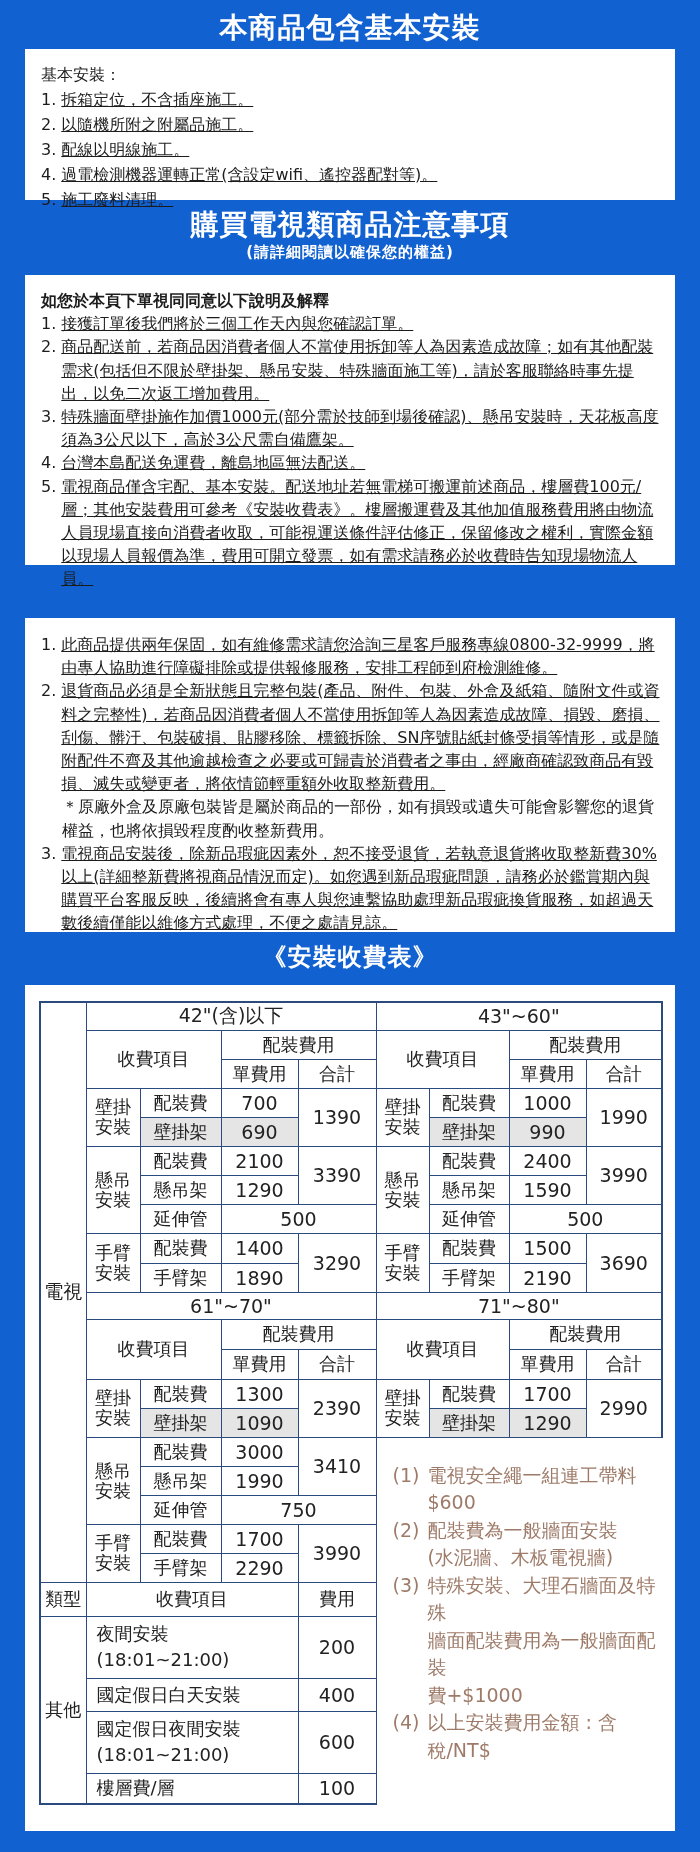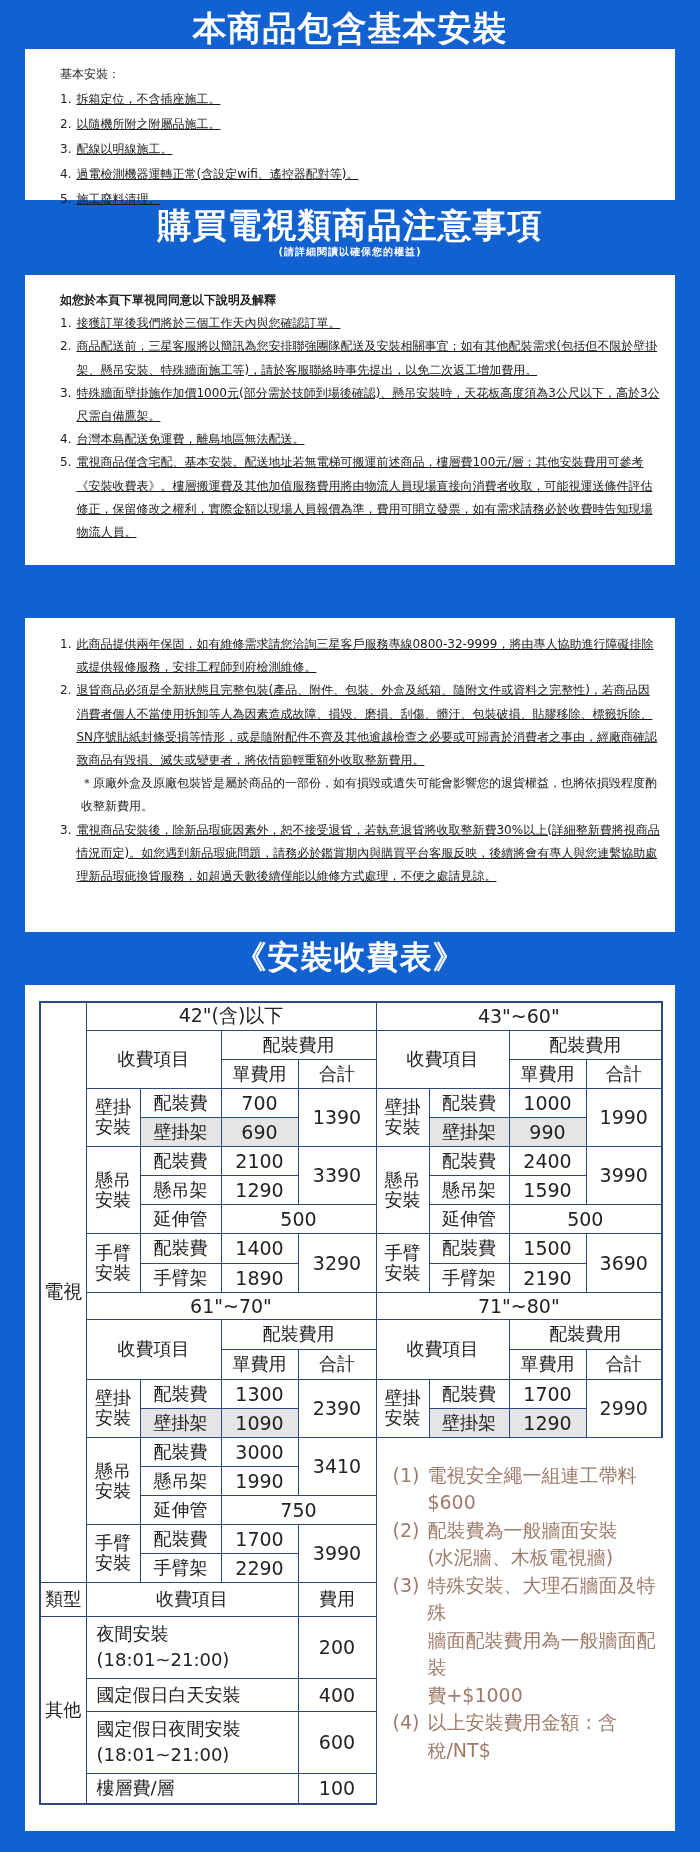--- a/index.html
+++ b/index.html
@@ -10,39 +10,39 @@
     color:#1c1c1c;
     -webkit-font-smoothing:antialiased;
   }
   #page{position:relative;width:700px;height:1852px;overflow:hidden;}
 
   .sec-title{
     position:absolute;left:0;width:700px;
     text-align:center;color:#ffffff;font-weight:bold;
     letter-spacing:1px;
   }
-  .sec-title .main{font-size:34px;line-height:34px;}
-  .sec-title .sub{font-size:10px;line-height:20px;font-weight:bold;}
+  .sec-title .main{font-size:28px;line-height:34px;}
+  .sec-title .sub{font-size:15px;line-height:20px;font-weight:bold;}
 
   .white-box{
     position:absolute;left:25px;width:650px;background:#ffffff;
     box-sizing:border-box;
   }
   #box-basic{top:49px;height:151px;padding:13px 14px 0 16px;}
   #box-purchase{top:275px;height:290px;padding:14px 14px 0 16px;}
   #box-warranty{top:618px;height:314px;padding:15px 14px 0 16px;}
   #box-fees{top:985px;height:846px;}
 
   #title-basic{top:11px;}
   #title-purchase{top:208px;}
   #title-warranty{top:578px;}
   #title-fees{top:940px;}
-  #title-fees .main{font-size:32px;}
-
-  .box-text{font-size:12px;line-height:25px;margin-left:19px;}
+  #title-fees .main{font-size:24px;}
+
+  .box-text{font-size:16px;line-height:25px;}
   #box-purchase .box-text,#box-warranty .box-text{line-height:23.2px;}
   .bold{font-weight:bold;}
 
   .li{display:flex;}
   .li .n{flex:0 0 auto;margin-right:5px;white-space:nowrap;}
   .li .t{flex:1 1 auto;text-decoration:underline;}
   .sub-note{padding-left:21px;}
 
   
   #fee-table-wrap{position:absolute;left:14px;top:16px;}
@@ -113,21 +113,21 @@
     <div class="sub">(請詳細閱讀以確保您的權益)</div>
   </div>
   <div class="white-box" id="box-purchase">
     <div class="box-text bold">如您於本頁下單視同同意以下說明及解釋</div>
     <div class="box-text li">
         <span class="n">1.</span>
         <span class="t">接獲訂單後我們將於三個工作天內與您確認訂單。</span>
       </div>
     <div class="box-text li">
         <span class="n">2.</span>
-        <span class="t">商品配送前，三星客服將以簡訊為您安排聯強團隊配送及安裝相關事宜；如有其他配裝需求(包括但不限於壁掛架、懸吊安裝、特殊牆面施工等)，請於客服聯絡時事先提出，以免二次返工增加費用。</span>
+        <span class="t">商品配送前，若商品因消費者個人不當使用拆卸等人為因素造成故障；如有其他配裝需求(包括但不限於壁掛架、懸吊安裝、特殊牆面施工等)，請於客服聯絡時事先提出，以免二次返工增加費用。</span>
       </div>
     <div class="box-text li">
         <span class="n">3.</span>
         <span class="t">特殊牆面壁掛施作加價1000元(部分需於技師到場後確認)、懸吊安裝時，天花板高度須為3公尺以下，高於3公尺需自備鷹架。</span>
       </div>
     <div class="box-text li">
         <span class="n">4.</span>
         <span class="t">台灣本島配送免運費，離島地區無法配送。</span>
       </div>
     <div class="box-text li">

